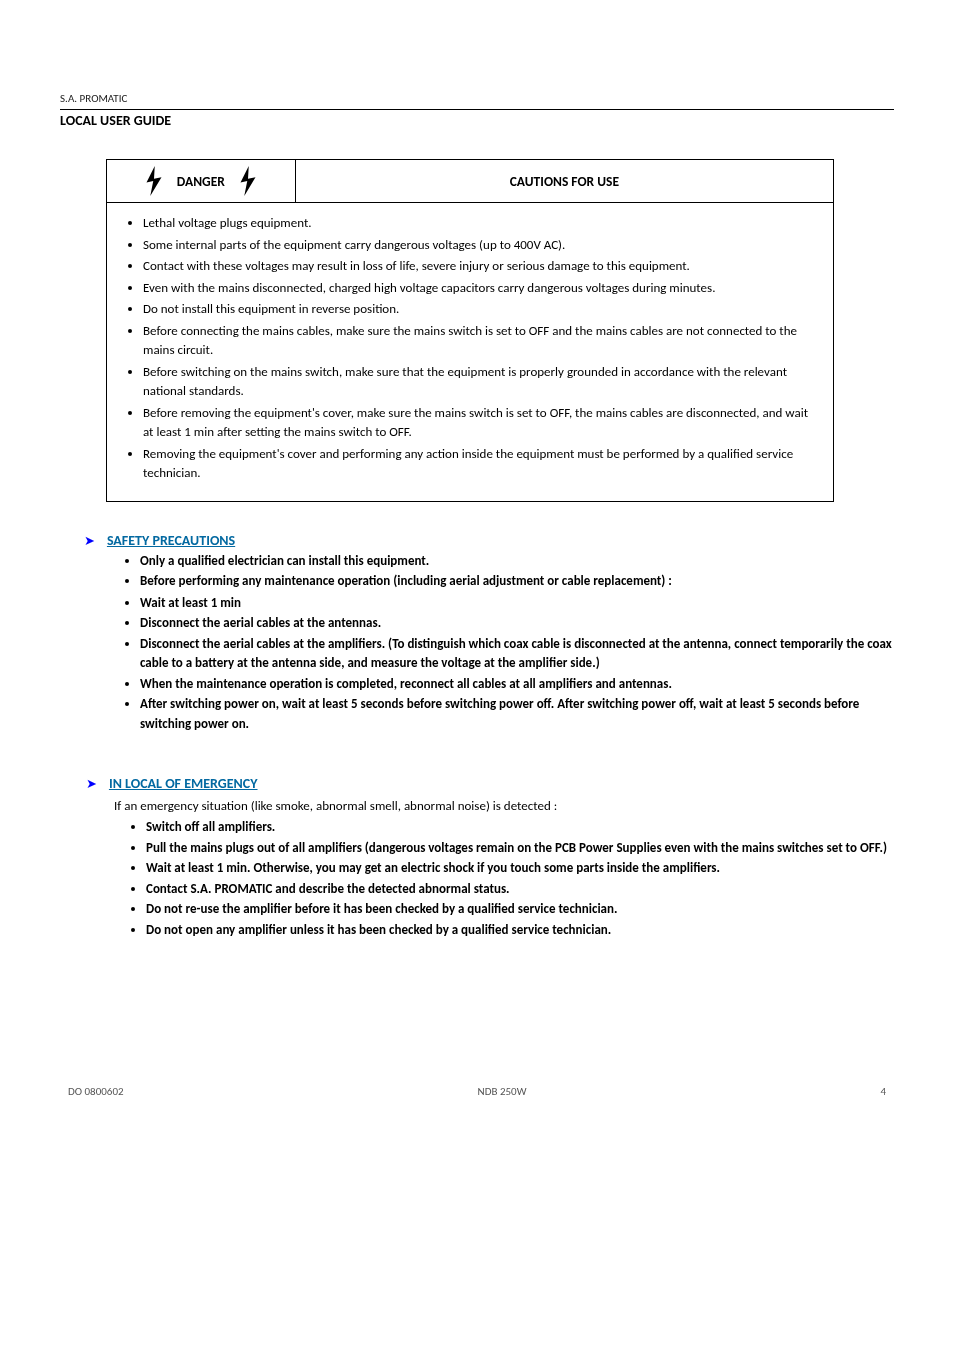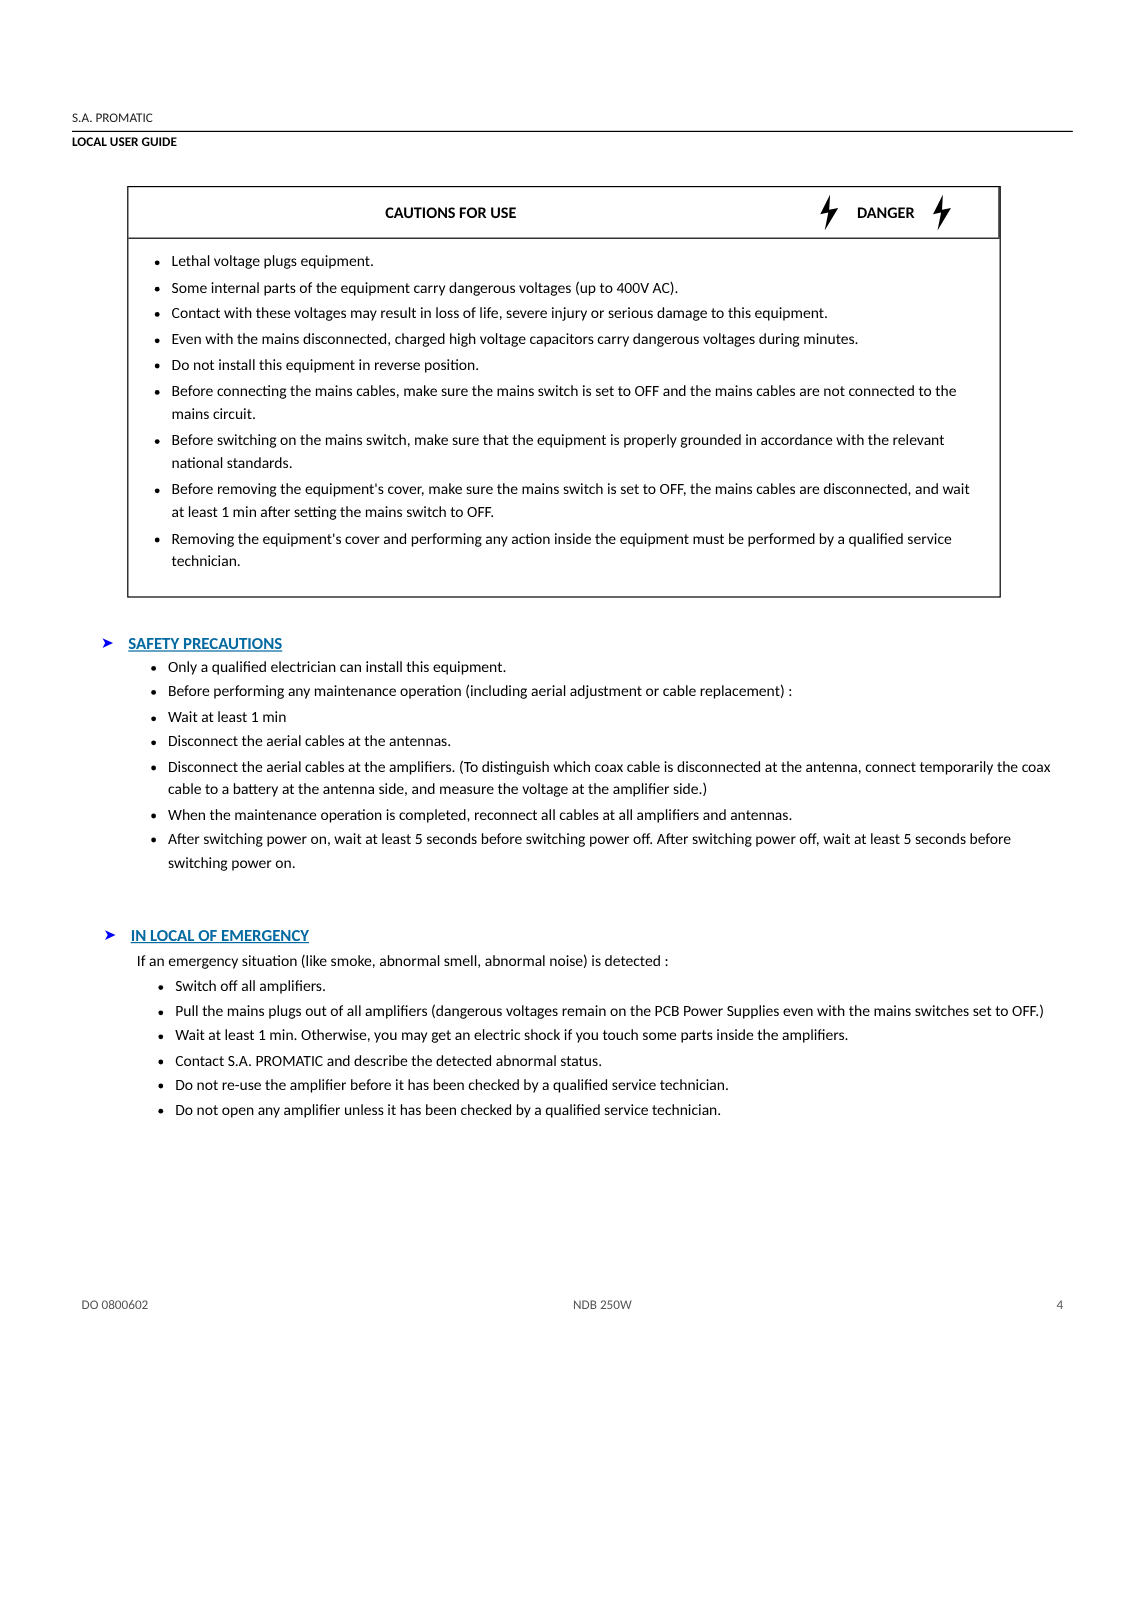--- a/index.html
+++ b/index.html
@@ -13,21 +13,21 @@
   .page {
     width: 954px;
     padding: 92px 60px 60px 60px;
   }
   .page-header {
     font-size: 11px;
     color: #222;
     margin: 0 0 4px 0;
   }
   .guide-title {
-    font-size: 11px;
+    font-size: 14px;
     font-weight: 700;
     margin: 0 0 10px 0;
   }
   .warning-box {
     border: 1.2px solid #000;
     background: #fff;
     margin-left: 46px;
     margin-right: 60px;
     margin-top: 30px;
   }
@@ -88,20 +88,21 @@
     text-decoration: underline;
     font-weight: 700;
     font-size: 14px;
   }
   .bullets {
     list-style: disc;
     padding-left: 56px;
     margin: 2px 0 0 0;
     font-size: 13px;
     line-height: 1.5;
+    font-weight: bold;
   }
   .bullets li { margin-bottom: 1px; }
   .bullets-inner {
     list-style: disc;
     padding-left: 36px;
     margin: 2px 0 2px 0;
     font-size: 13px;
     line-height: 1.5;
   }
   .section-sub { margin-left: 54px; margin-top: 42px; }
@@ -119,36 +120,36 @@
 <body>
 
 <div class="page">
 
   <div class="page-header">S.A. PROMATIC</div>
   <hr style="border:none;border-top:1px solid #000;margin:2px 0 2px 0;">
   <div class="guide-title">LOCAL USER GUIDE</div>
 
   <div class="warning-box">
     <div class="warning-caption-row">
-      <div class="caption-cell caption-right">
-        <span>CAUTIONS FOR USE</span>
-      </div>
       <div class="caption-cell caption-left">
         <span class="bolt">
           <svg viewBox="0 0 24 40">
               <polygon points="13,0 2,22 11,20 7,40 22,15 12,17" fill="#000"></polygon>
             </svg>
         </span>
         <span>DANGER</span>
         <span class="bolt">
           <svg viewBox="0 0 24 40">
               <polygon points="13,0 2,22 11,20 7,40 22,15 12,17" fill="#000"></polygon>
             </svg>
         </span>
       </div>
+      <div class="caption-cell caption-right">
+        <span>CAUTIONS FOR USE</span>
+      </div>
     </div>
     <ul class="warning-list">
       <li>Lethal voltage plugs equipment.</li>
       <li>Some internal parts of the equipment carry dangerous voltages (up to 400V AC).</li>
       <li>Contact with these voltages may result in loss of life, severe injury or serious damage to this equipment.</li>
       <li>Even with the mains disconnected, charged high voltage capacitors carry dangerous voltages during minutes.</li>
       <li>Do not install this equipment in reverse position.</li>
       <li>Before connecting the mains cables, make sure the mains switch is set to OFF and the mains cables are not connected to the mains circuit.</li>
       <li>Before switching on the mains switch, make sure that the equipment is properly grounded in accordance with the relevant national standards.</li>
       <li>Before removing the equipment's cover, make sure the mains switch is set to OFF, the mains cables are disconnected, and wait at least 1 min after setting the mains switch to OFF.</li>

